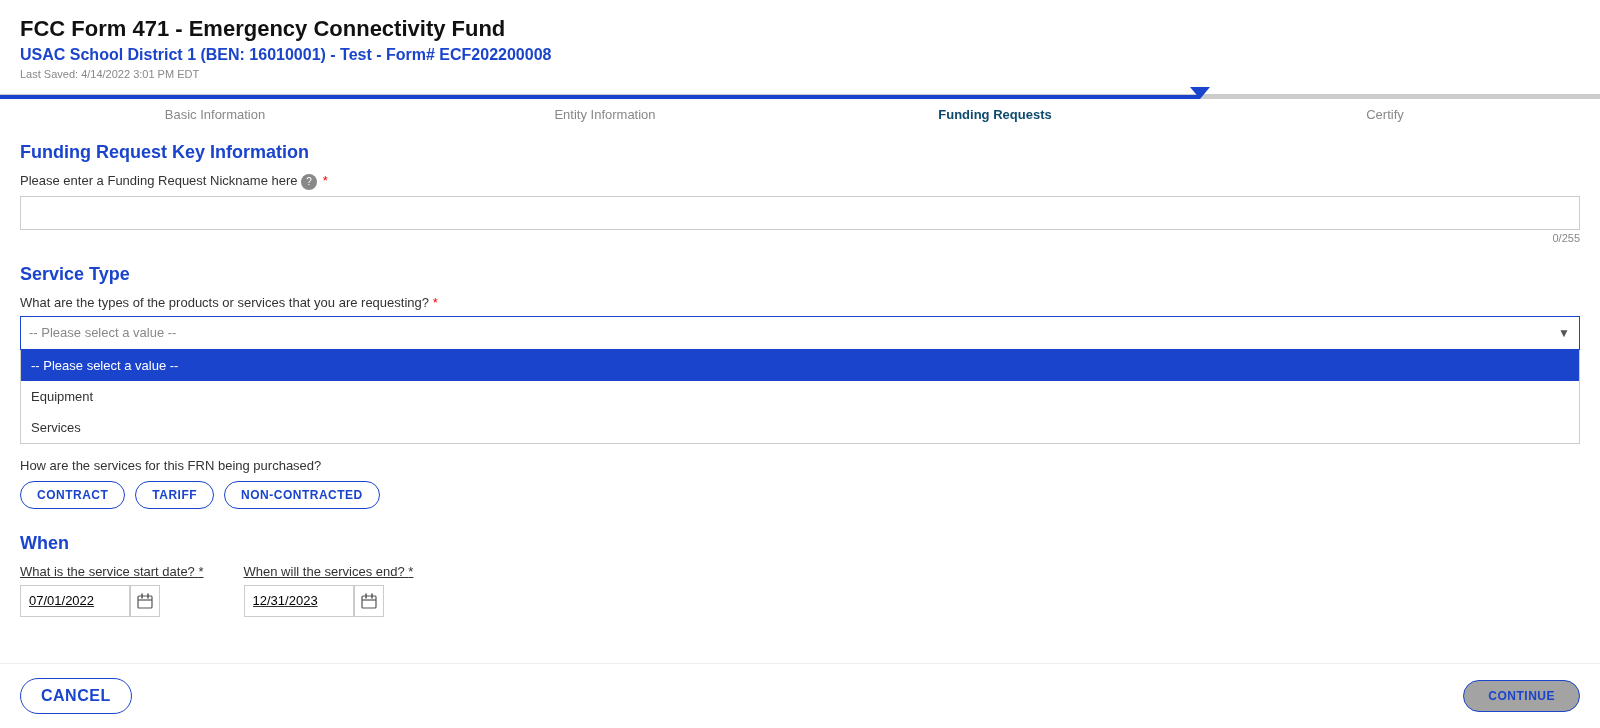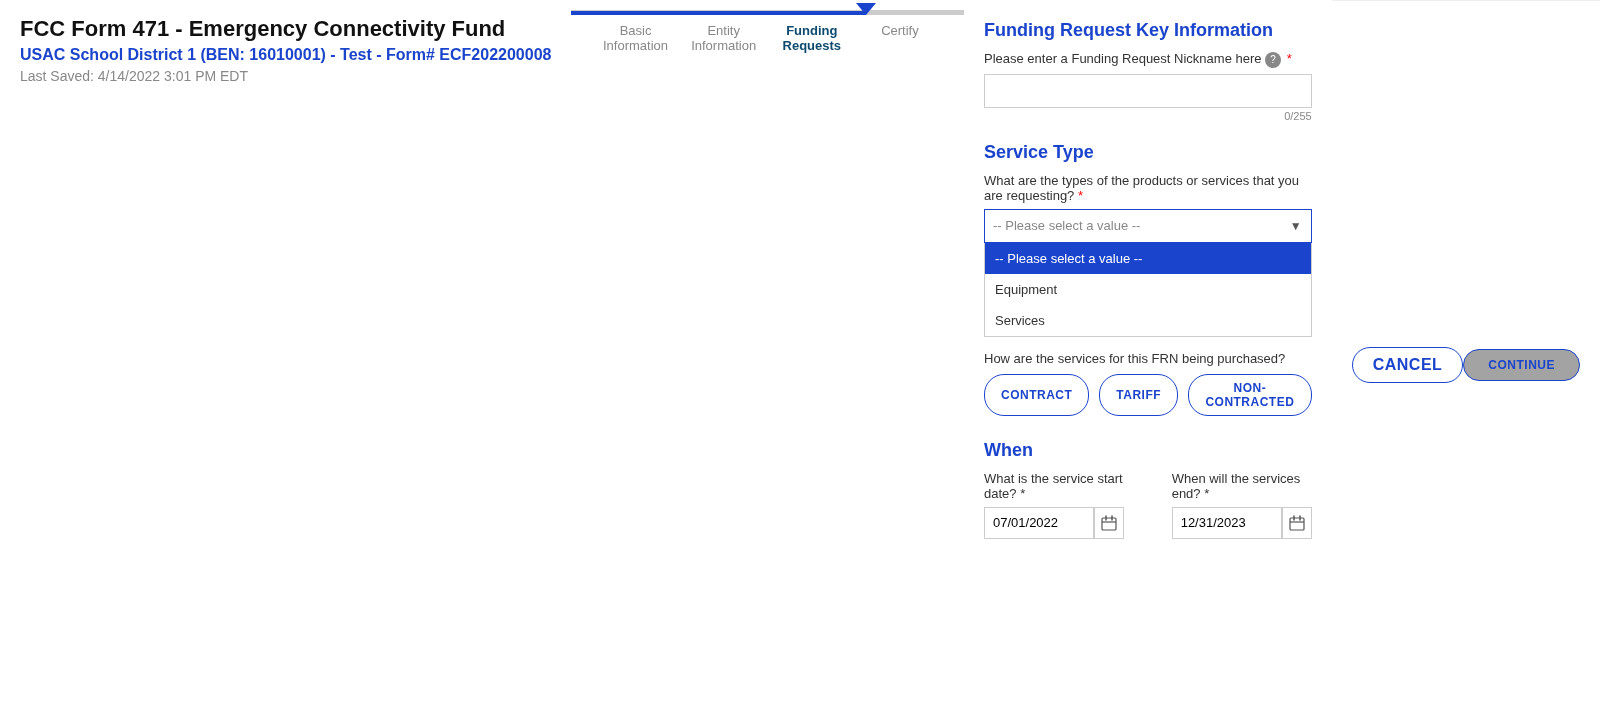--- a/index.html
+++ b/index.html
@@ -1,23 +1,23 @@
 <!DOCTYPE html>
 <html><head>
   <meta charset="utf-8">
   <style>
     * { box-sizing: border-box; margin: 0; padding: 0; }
     body { font-family: Arial, sans-serif; background: #fff; color: #333; font-size: 14px; min-height: 728px; }
 
-    .page-wrapper { display: flex; flex-direction: row; min-height: 728px; }
+    .page-wrapper { display: flex; flex-direction: column; min-height: 728px; }
 
     .header { padding: 16px 20px 4px 20px; }
     .header h1 { font-size: 22px; font-weight: bold; color: #111; }
     .header .subtitle { font-size: 16px; color: #1a44cc; font-weight: bold; margin-top: 4px; }
-    .header .last-saved { font-size: 14px; color: #888; margin-top: 4px; }
+    .header .last-saved { font-size: 11px; color: #888; margin-top: 4px; }
 
     .stepper-bar { margin-top: 10px; border-top: 1px solid #ccc; }
     .stepper-line-container { position: relative; height: 4px; background: #ccc; }
     .stepper-line-fill { position: absolute; top: 0; left: 0; height: 100%; background: #1a44cc; width: 75%; }
     .stepper-arrow { position: absolute; top: -8px; left: 75%; transform: translateX(-50%); width: 0; height: 0; border-left: 10px solid transparent; border-right: 10px solid transparent; border-top: 12px solid #1a44cc; }
     .stepper-labels { display: flex; justify-content: space-between; padding: 8px 20px 0 20px; }
     .stepper-label { font-size: 13px; color: #888; text-align: center; flex: 1; }
     .stepper-label.active { color: #0c4a6e; font-weight: bold; }
 
     .content { flex: 1; padding: 20px 20px 10px 20px; overflow-y: auto; }
@@ -41,21 +41,21 @@
     .dropdown-item { padding: 8px 10px; font-size: 13px; cursor: pointer; }
     .dropdown-item.selected { background: #1a44cc; color: #fff; }
 
     .purchase-label { font-size: 13px; color: #333; margin: 14px 0 8px 0; font-weight: normal; }
 
     .button-group { display: flex; gap: 10px; }
     .outline-btn { border: 1.5px solid #1a44cc; background: #fff; color: #1a44cc; padding: 6px 16px; border-radius: 20px; font-size: 12px; font-weight: bold; cursor: pointer; letter-spacing: 0.5px; }
 
     .dates-section { margin-top: 24px; }
     .dates-row { display: flex; gap: 40px; margin-top: 10px; }
-    .date-field { display: flex; flex-direction: column; }
+    .date-field { display: flex; flex-direction: column; text-decoration: underline; }
     .date-field label { font-size: 13px; margin-bottom: 6px; }
     .date-input-wrapper { display: flex; align-items: center; }
     .date-input { border: 1px solid #ccc; padding: 4px 8px; font-size: 13px; width: 110px; height: 32px; }
     .calendar-btn { border: 1px solid #ccc; background: #fff; padding: 4px 6px; cursor: pointer; height: 32px; display: flex; align-items: center; justify-content: center; }
 
     .footer { border-top: 1px solid #eee; padding: 14px 20px; display: flex; justify-content: space-between; align-items: center; }
     .cancel-btn { border: 1.5px solid #1a44cc; background: #fff; color: #1a44cc; padding: 8px 20px; border-radius: 20px; font-size: 16px; font-weight: bold; cursor: pointer; letter-spacing: 0.5px; }
     .continue-btn { border: 1.5px solid #1a44cc; background: #a3a3a3; color: #1a44cc; padding: 8px 24px; border-radius: 20px; font-size: 12px; font-weight: bold; cursor: pointer; letter-spacing: 0.5px; }
   </style>
 </head>

